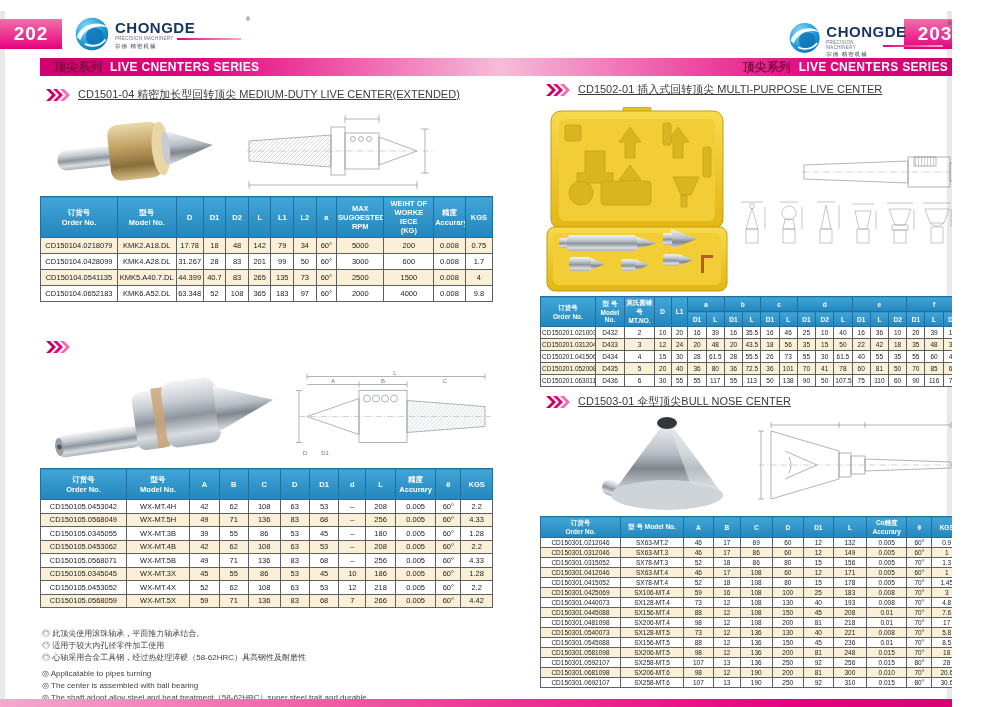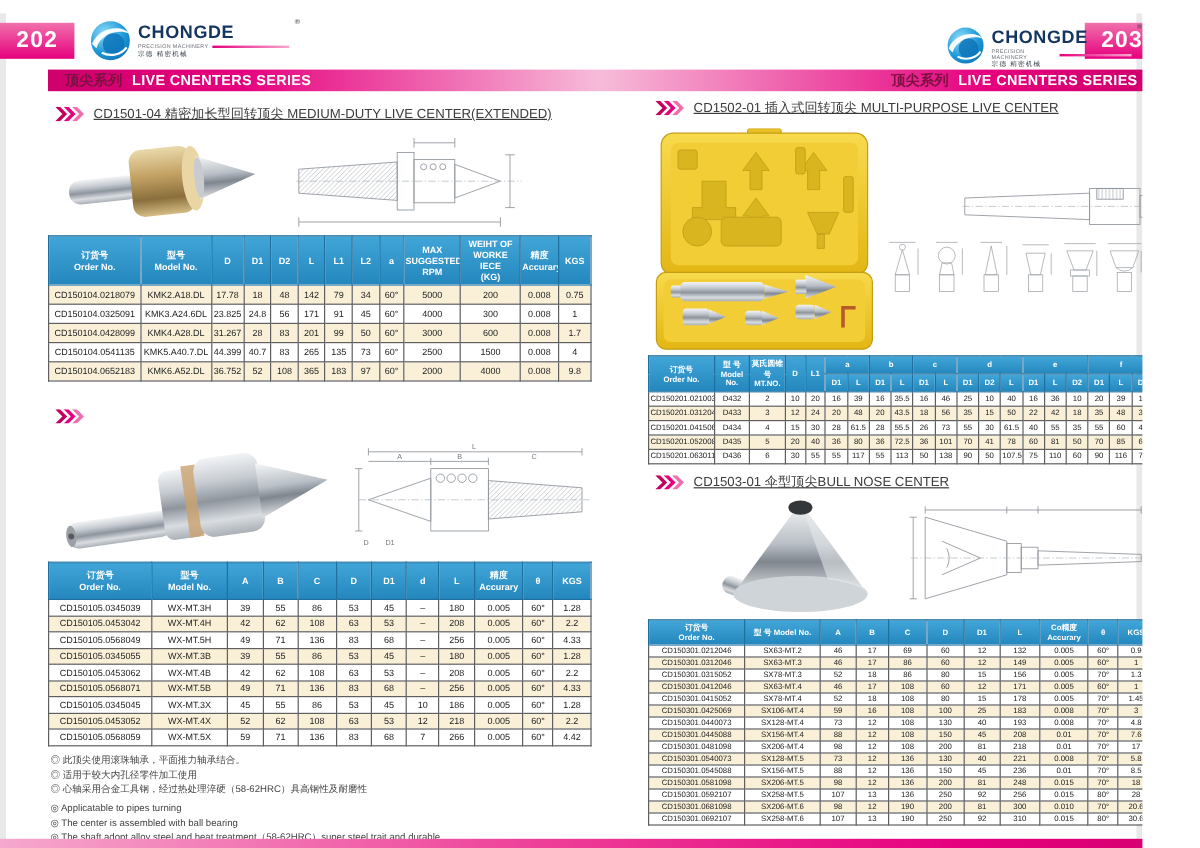--- a/index.html
+++ b/index.html
@@ -236,35 +236,20 @@
             <td>142</td>
             <td>79</td>
             <td>34</td>
             <td>60°</td>
             <td>5000</td>
             <td>200</td>
             <td>0.008</td>
             <td>0.75</td>
           </tr>
           <tr>
-            <td>CD150104.0325091</td>
-            <td>KMK3.A24.6DL</td>
-            <td>23.825</td>
-            <td>24.8</td>
-            <td>56</td>
-            <td>171</td>
-            <td>91</td>
-            <td>45</td>
-            <td>60°</td>
-            <td>4000</td>
-            <td>300</td>
-            <td>0.008</td>
-            <td>1</td>
-          </tr>
-          <tr>
             <td>CD150104.0428099</td>
             <td>KMK4.A28.DL</td>
             <td>31.267</td>
             <td>28</td>
             <td>83</td>
             <td>201</td>
             <td>99</td>
             <td>50</td>
             <td>60°</td>
             <td>3000</td>
@@ -283,21 +268,21 @@
             <td>73</td>
             <td>60°</td>
             <td>2500</td>
             <td>1500</td>
             <td>0.008</td>
             <td>4</td>
           </tr>
           <tr>
             <td>CD150104.0652183</td>
             <td>KMK6.A52.DL</td>
-            <td>36.752</td>
+            <td>63.348</td>
             <td>52</td>
             <td>108</td>
             <td>365</td>
             <td>183</td>
             <td>97</td>
             <td>60°</td>
             <td>2000</td>
             <td>4000</td>
             <td>0.008</td>
             <td>9.8</td>
@@ -384,34 +369,20 @@
             <th>D1</th>
             <th>d</th>
             <th>L</th>
             <th>精度
 Accurary</th>
             <th>θ</th>
             <th>KGS</th>
           </tr>
         </thead>
         <tbody>
-          <tr>
-            <td>CD150105.0345039</td>
-            <td>WX-MT.3H</td>
-            <td>39</td>
-            <td>55</td>
-            <td>86</td>
-            <td>53</td>
-            <td>45</td>
-            <td>–</td>
-            <td>180</td>
-            <td>0.005</td>
-            <td>60°</td>
-            <td>1.28</td>
-          </tr>
           <tr>
             <td>CD150105.0453042</td>
             <td>WX-MT.4H</td>
             <td>42</td>
             <td>62</td>
             <td>108</td>
             <td>63</td>
             <td>53</td>
             <td>–</td>
             <td>208</td>

